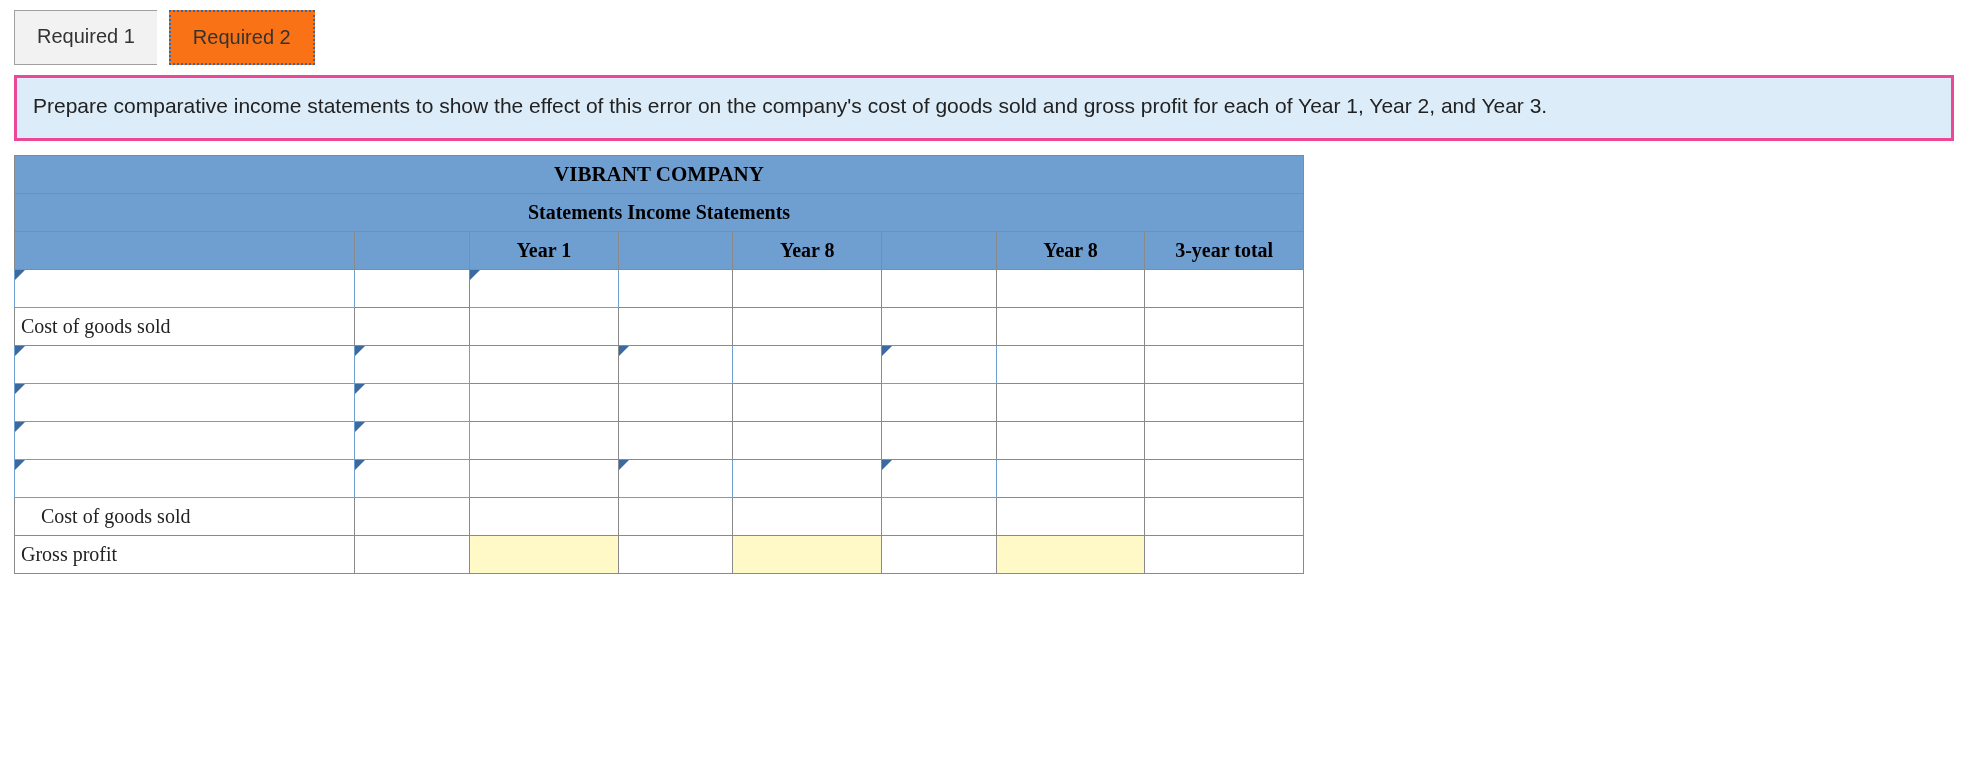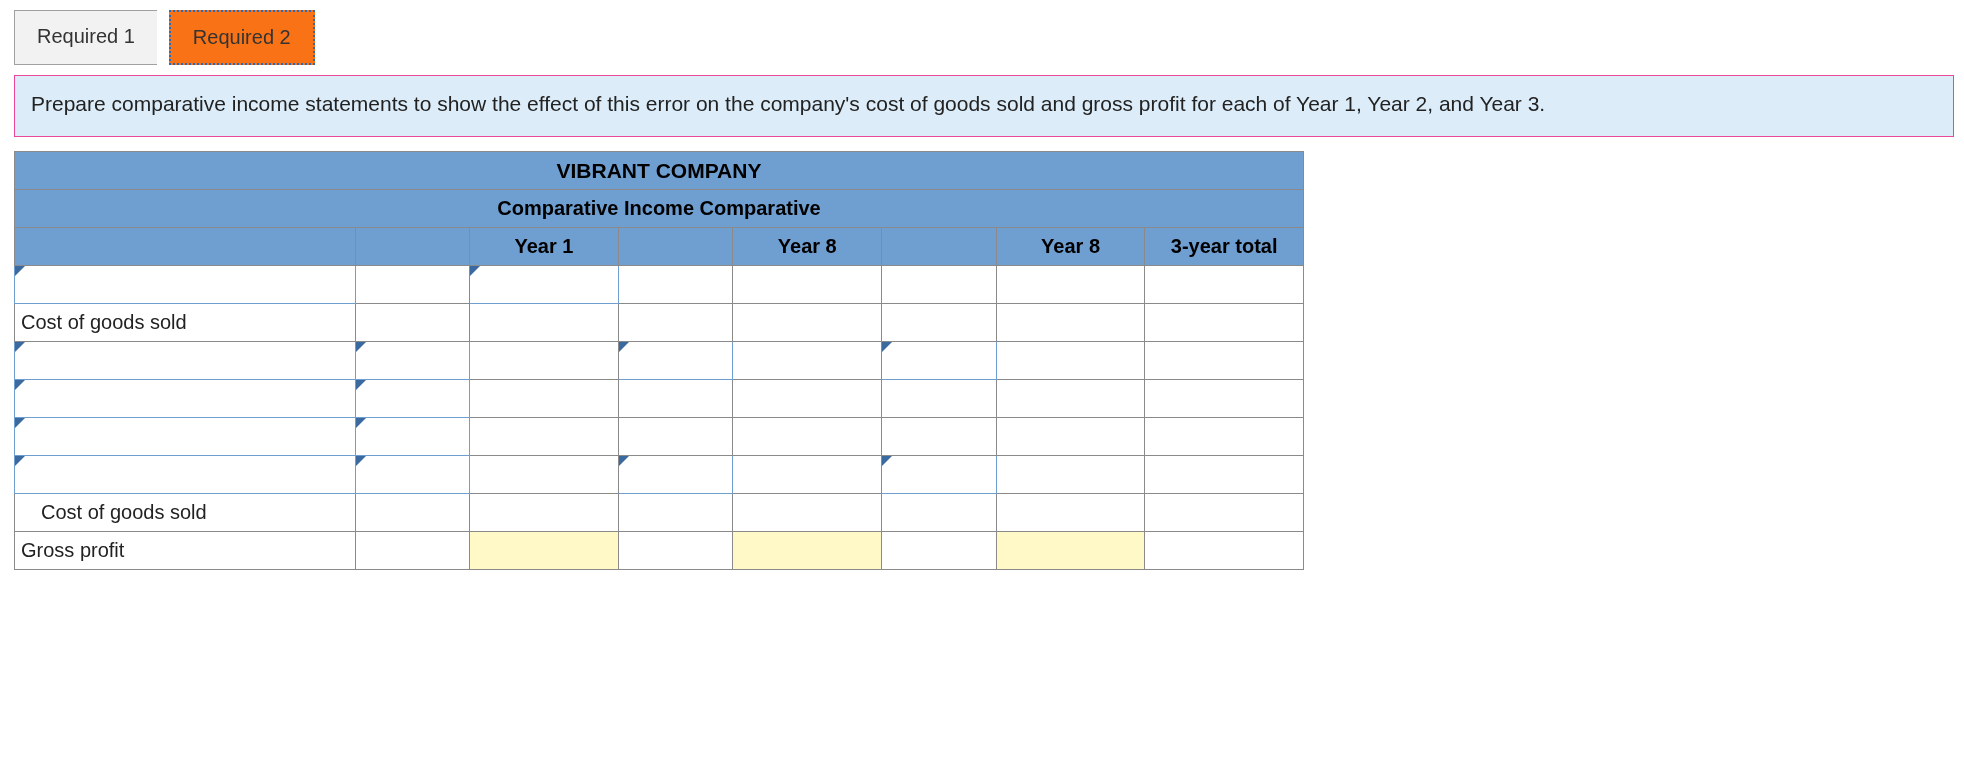--- a/index.html
+++ b/index.html
@@ -25,34 +25,35 @@
   }
   .tab:first-child { border-right: none; }
   .tab.active {
     background: #f97316;
     border: 2px dotted #2a6bb6;
     position: relative;
     z-index: 1;
   }
   .instruction {
     background: #dcedf9;
-    border: 1px solid #ec4899;
+    border: 3px solid #ec4899;
     margin-top: 10px;
     padding: 14px 16px 18px 16px;
     font-size: 21px;
     line-height: 1.35;
     color: #222;
   }
   .sheet {
     margin-top: 14px;
     width: 1290px;
   }
   table {
     border-collapse: collapse;
     width: 100%;
+    font-family: Liberation Serif, serif;
   }
   td, th {
     border: 1px solid #8a8a8a;
     padding: 4px 6px;
     height: 38px;
     font-size: 20px;
     font-weight: normal;
   }
   .hdr {
     background: #6f9ed0;
@@ -91,21 +92,21 @@
 
 <div class="instruction">Prepare comparative income statements to show the effect of this error on the company's cost of goods sold and gross profit for each of Year 1, Year 2, and Year 3.</div>
 
 <div class="sheet">
   <table>
     <tbody>
         <tr>
       <td class="hdr title" colspan="8">VIBRANT COMPANY</td>
     </tr>
     <tr>
-      <td class="hdr" colspan="8">Comparative Income Comparative</td>
+      <td class="hdr" colspan="8">Statements Income Statements</td>
     </tr>
     <tr>
       <td class="hdr col-label"></td>
       <td class="hdr col-a center"></td>
       <td class="hdr col-b center">Year 1</td>
       <td class="hdr col-a center"></td>
       <td class="hdr col-b center">Year 8</td>
       <td class="hdr col-a center"></td>
       <td class="hdr col-b center">Year 8</td>
       <td class="hdr col-total center">3-year total</td>

